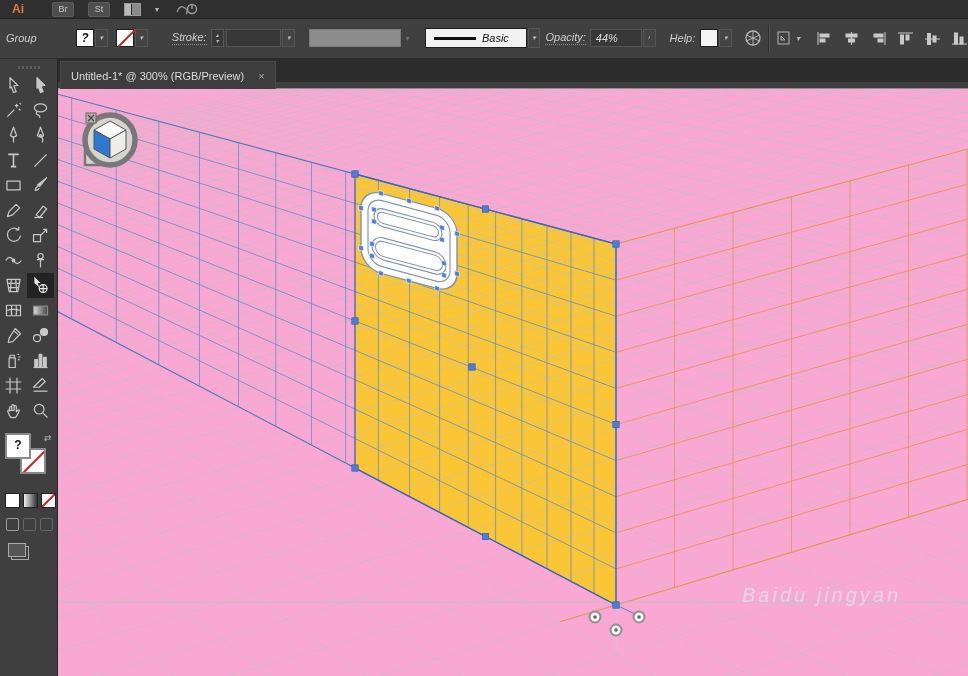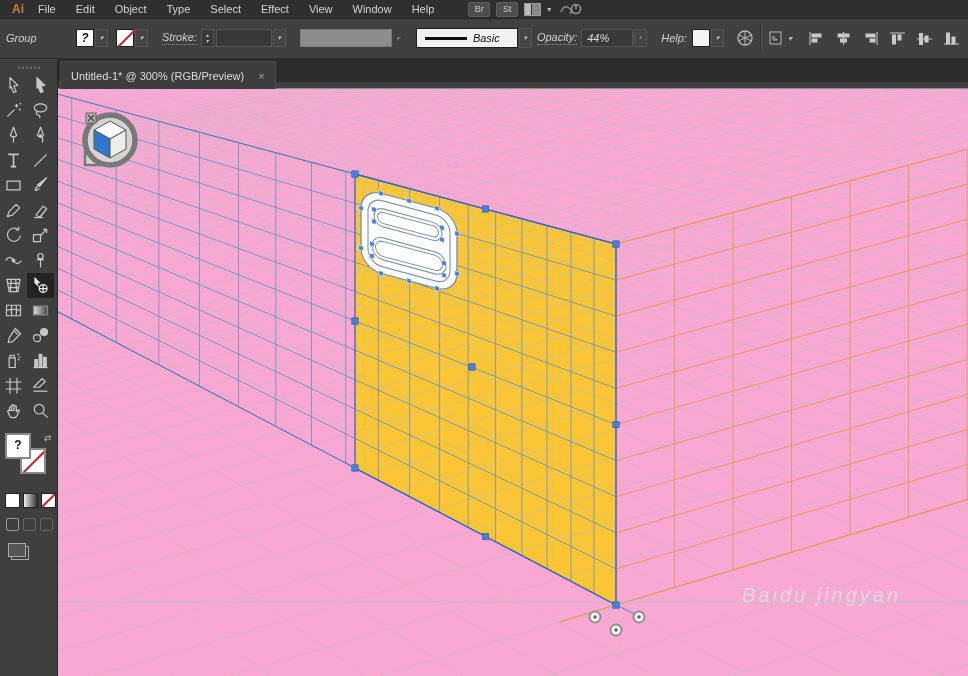--- a/index.html
+++ b/index.html
@@ -3,21 +3,21 @@
 <meta charset="utf-8">
 <style>
   html,body{margin:0;padding:0;width:968px;height:676px;overflow:hidden;
     font-family:"Liberation Sans",sans-serif;background:#3f3f3f;
     -webkit-font-smoothing:antialiased;}
   
   #menubar{position:absolute;left:0;top:0;width:968px;height:18px;background:#2f2f2f;
     border-bottom:1px solid #242424;display:flex;align-items:center;font-size:11px;color:#d4d4d4;z-index:30;}
   #menubar .logo{width:20px;text-align:center;color:#d57f33;font-weight:bold;font-size:12px;padding-left:8px;}
   #menubar .mitem{padding:0 10px;height:18px;line-height:18px;cursor:default;}
-  #menubar .mb-right{margin-left:24px;display:flex;align-items:center;gap:6px;}
+  #menubar .mb-right{margin-left:24px;display:flex;align-items:center;gap:14px;}
   .mbtn{min-width:16px;height:13px;line-height:13px;padding:0 2px;background:#4e4e4e;border:1px solid #5d5d5d;
     border-radius:2px;font-size:9px;color:#c9c9c9;text-align:center;}
   .paneicon{width:15px;height:11px;display:inline-block;background:
     linear-gradient(90deg,#b9b9b9 0 6px,#2f2f2f 6px 7px,#8a8a8a 7px 15px);border:1px solid #9a9a9a;}
   .chev{font-size:8px;color:#bdbdbd;}
   
   #controlbar{position:absolute;left:0;top:18px;width:968px;height:40px;background:#404040;
     border-bottom:1px solid #2b2b2b;display:flex;align-items:center;font-size:11px;color:#cfcfcf;z-index:29;font-style:italic;}
   .swatch{width:18px;height:18px;background:#fff;border:1px solid #1e1e1e;position:relative;box-sizing:border-box;}
   .swatch .q{position:absolute;left:0;top:0;width:100%;height:100%;text-align:center;line-height:16px;
@@ -67,31 +67,20 @@
   
   #canvas{position:absolute;left:57px;top:88px;width:911px;height:588px;background:#f9a8d4;
     border-top:1px solid #8f8f8f;overflow:hidden;}
   #canvas svg{display:block;}
 </style>
 </head>
 <body>
 
 <div id="menubar">
   <span class="logo">Ai</span>
-  <span id="menu-items" style="display: flex;">
-      <span class="mitem">File</span>
-      <span class="mitem">Edit</span>
-      <span class="mitem">Object</span>
-      <span class="mitem">Type</span>
-      <span class="mitem">Select</span>
-      <span class="mitem">Effect</span>
-      <span class="mitem">View</span>
-      <span class="mitem">Window</span>
-      <span class="mitem">Help</span>
-    </span>
   <span class="mb-right">
     <span class="mbtn">Br</span>
     <span class="mbtn">St</span>
     <span class="paneicon"></span>
     <span class="chev">▾</span>
     <svg width="26" height="14">
       <path d="M4 10 q3 -8 8 -4 q4 3 1 6" stroke="#8f8f8f" fill="none" stroke-width="1.5"></path>
       <circle cx="19" cy="7" r="4.5" stroke="#9a9a9a" fill="none" stroke-width="1.5"></circle>
       <path d="M19 2.5 V7" stroke="#9a9a9a" stroke-width="1.5"></path>
     </svg>
@@ -105,21 +94,21 @@
         <span class="q">?</span>
       </span>
     <span class="ddbtn">▾</span>
   </span>
   <span style="margin-left:8px;display:flex;align-items:center;">
     <span class="swatch">
         <span class="noneslash"></span>
       </span>
     <span class="ddbtn">▾</span>
   </span>
-  <span class="lbl-dot" style="margin-left:14px;">Stroke:</span>
+  <span class="lbl-dot" style="margin-left:24px;">Stroke:</span>
   <span class="stepper" style="margin-left:4px;">
       <span>▴</span>
       <span>▾</span>
     </span>
   <span class="dd" style="width:56px;margin-left:2px;"></span>
   <span class="ddbtn">▾</span>
   <span class="dd" style="width:92px;margin-left:14px;background:#8d8d8d;border-color:#7a7a7a;"></span>
   <span class="chev" style="margin-left:4px;color:#6f6f6f;">▾</span>
   <span class="brushdd" style="margin-left:16px;">
     <span class="brushline"></span>

